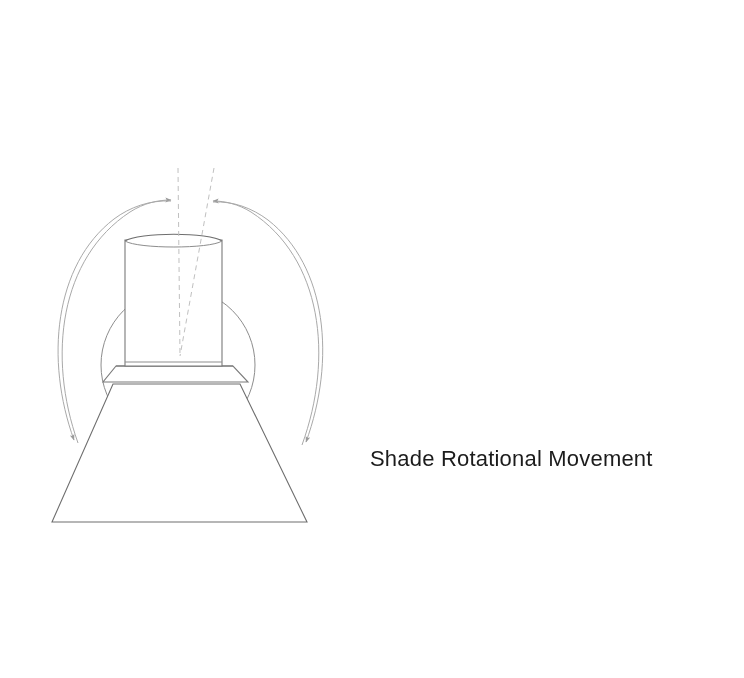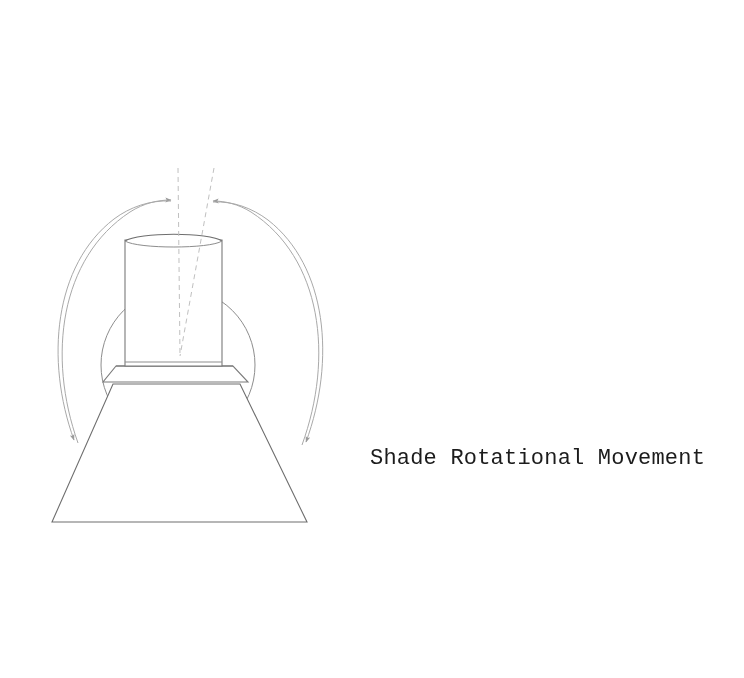--- a/index.html
+++ b/index.html
@@ -34,21 +34,21 @@
     left: 0;
     top: 0;
     width: 744px;
     height: 678px;
     pointer-events: none;
   }
   #caption-text {
     position: absolute;
     left: 370px;
     top: 445px;
-    font-family: Liberation Mono, monospace;
+    font-family: Liberation Sans, sans-serif;
     font-size: 22px;
     font-weight: 400;
     letter-spacing: 0.2px;
     color: #1c1c1c;
     white-space: nowrap;
     line-height: 28px;
   }
 </style>
 </head>
 <body>

